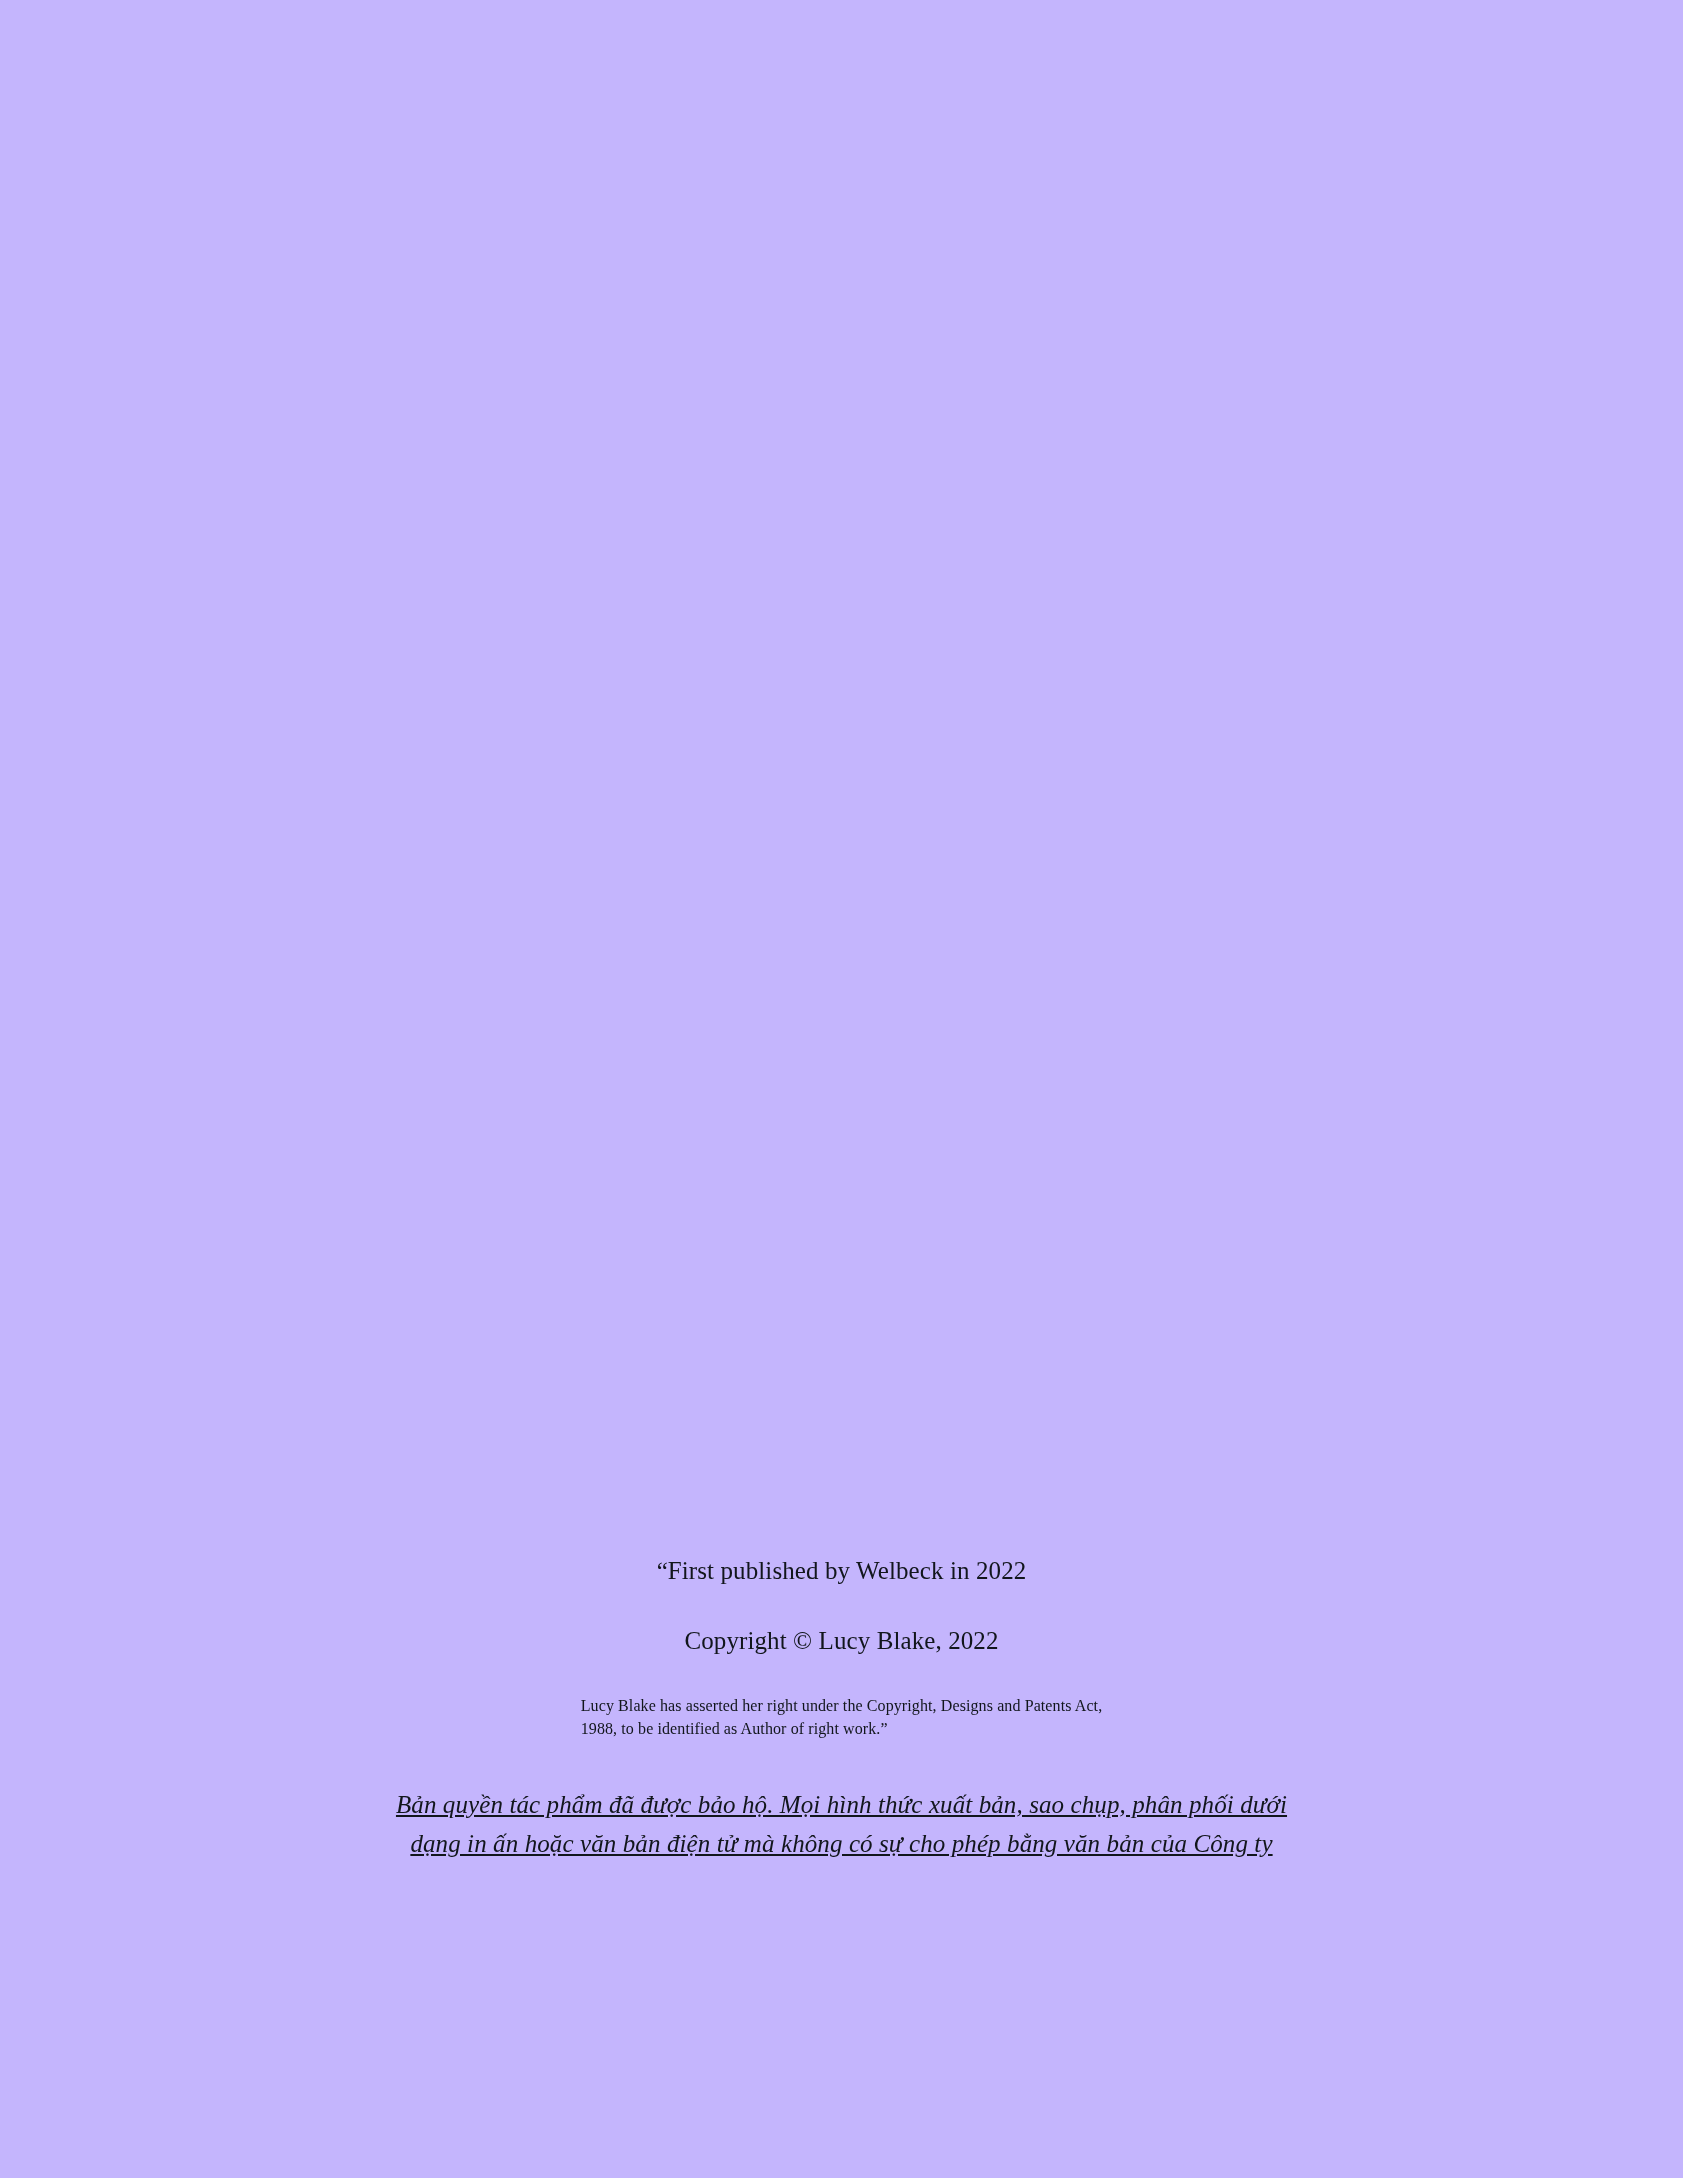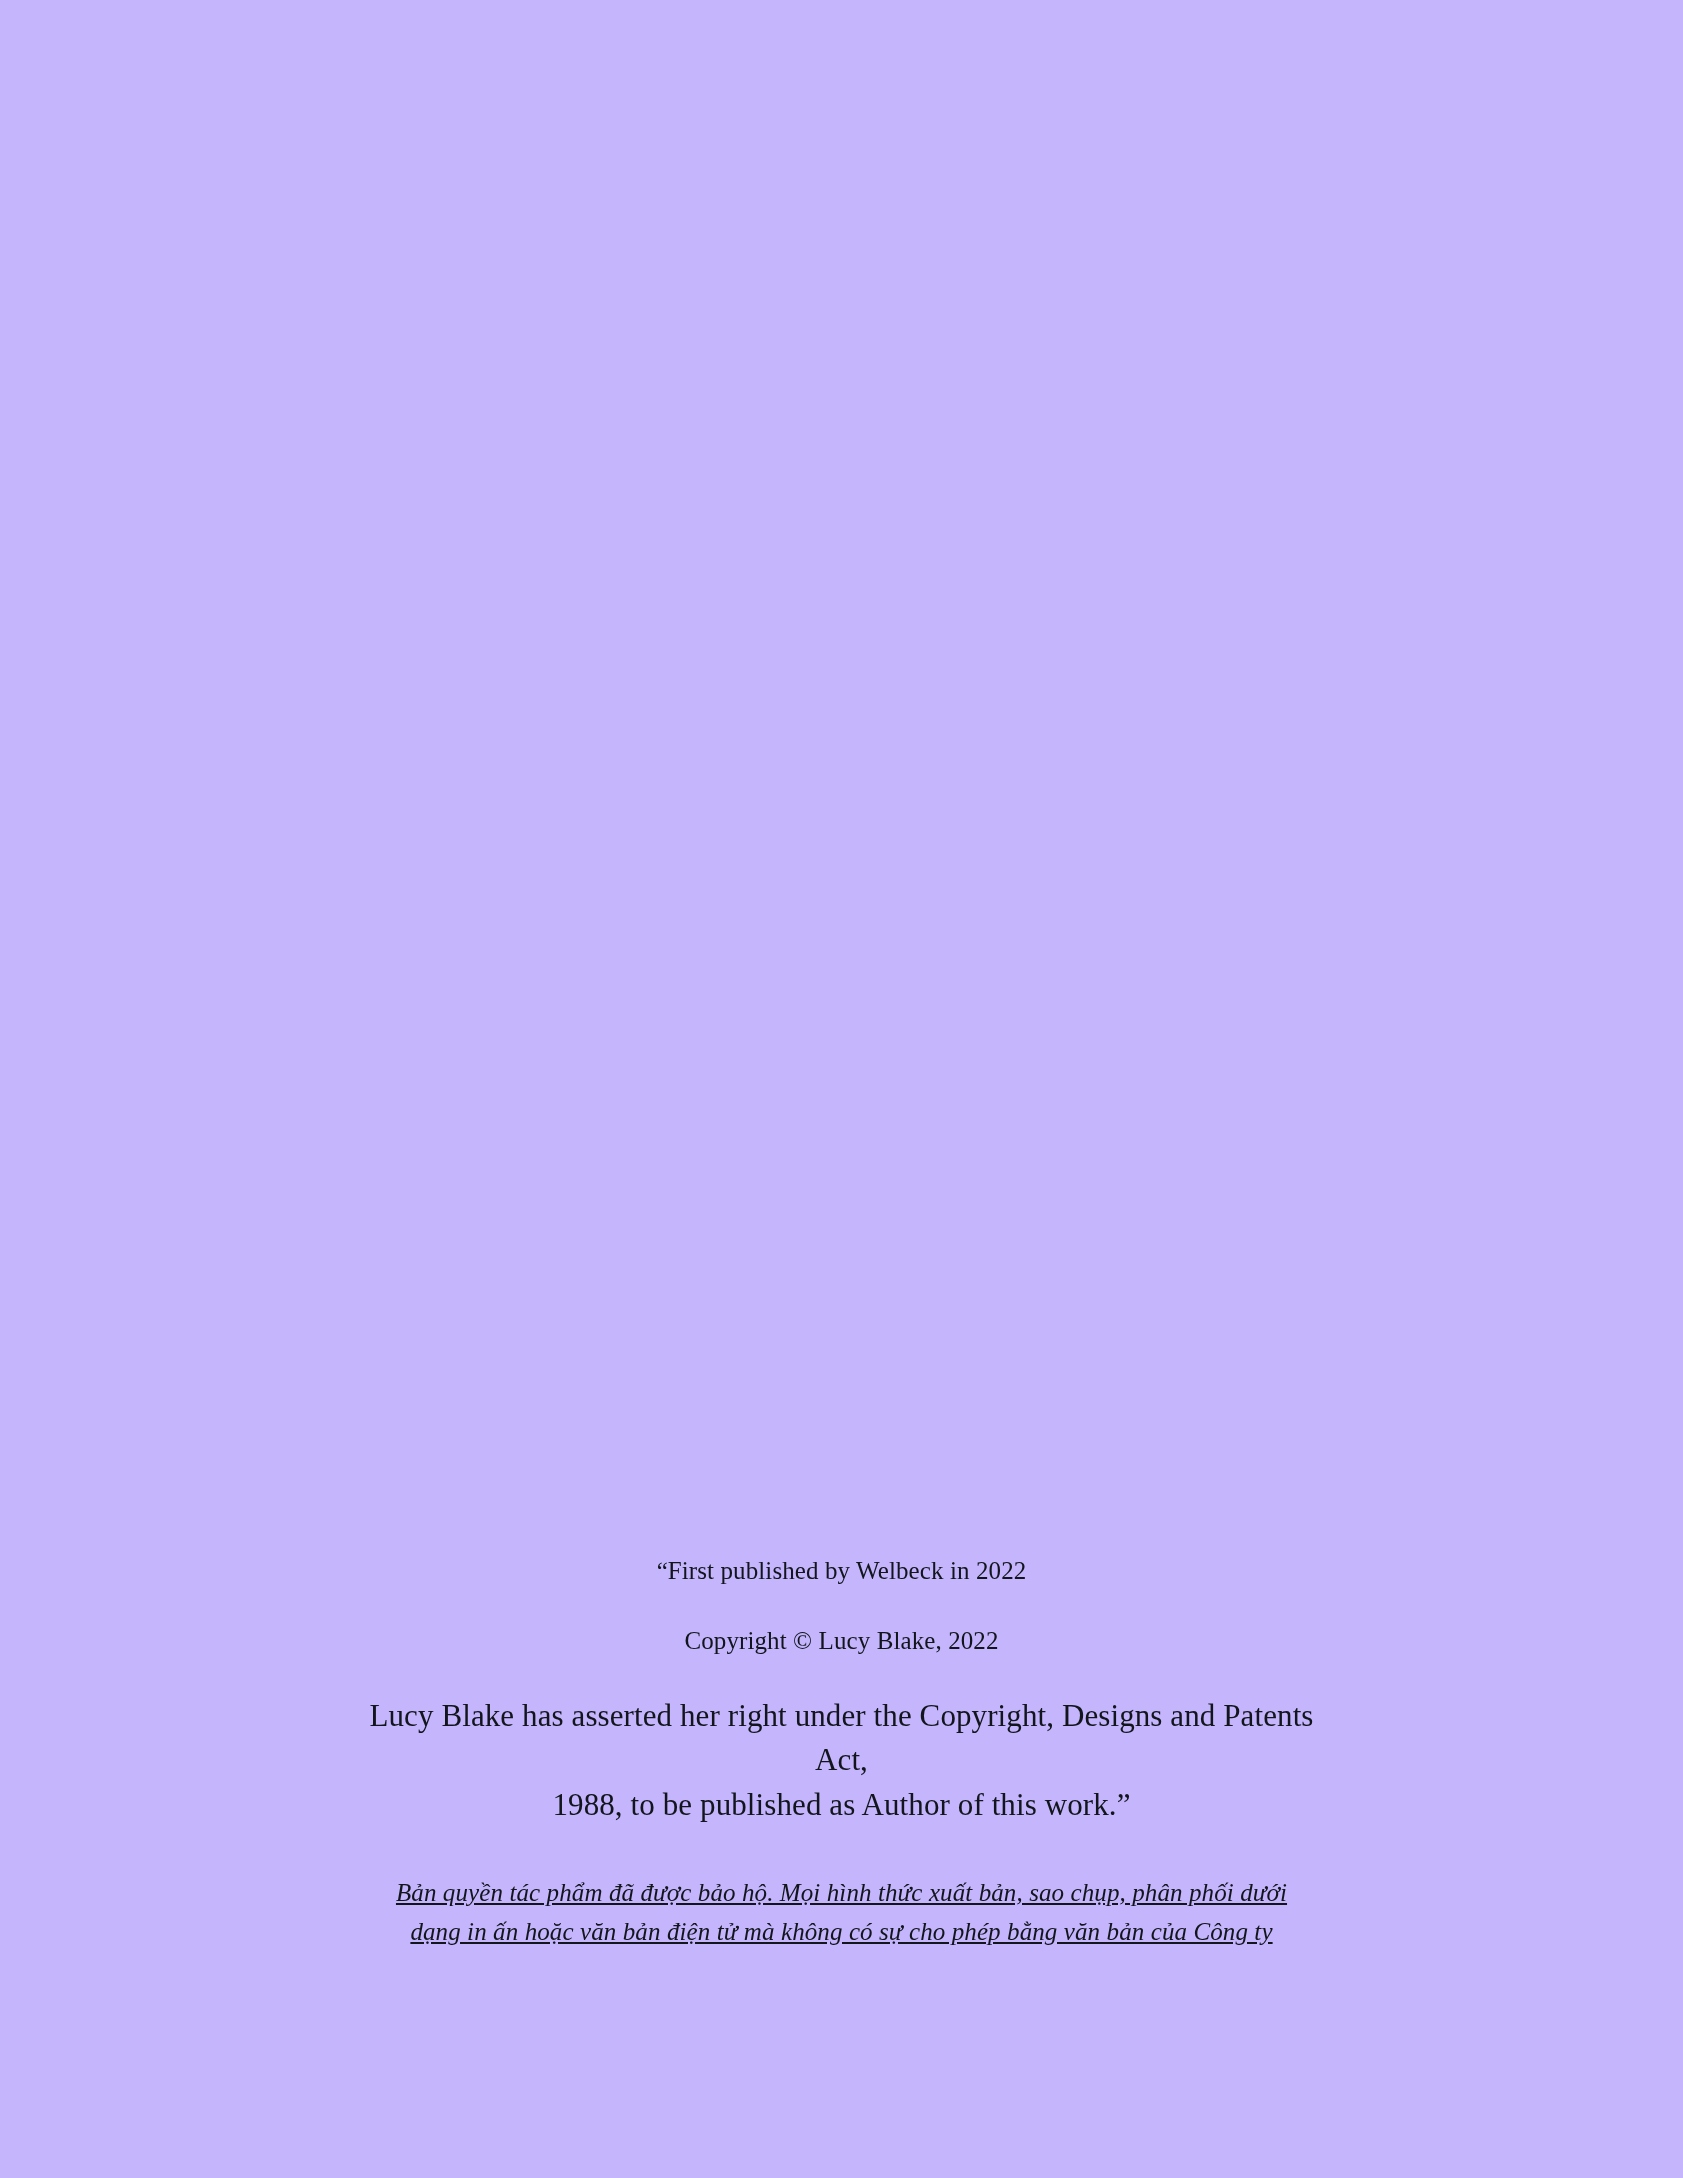--- a/index.html
+++ b/index.html
@@ -34,23 +34,23 @@
     letter-spacing: 0.1px;
   }
   .line-copy {
     font-size: 25px;
     line-height: 1.35;
     text-align: left;
     margin-bottom: 36px;
     letter-spacing: 0.1px;
   }
   .assert-block {
-    font-size: 31px;
+    font-size: 16px;
     line-height: 1.45;
-    text-align: center;
+    text-align: left;
     max-width: 950px;
     margin-bottom: 46px;
     letter-spacing: 0.1px;
   }
   .assert-block .l2 {
     display: block;
   }
   .vn-block {
     font-size: 25px;
     line-height: 1.55;
@@ -70,21 +70,21 @@
 <div class="page">
 
   <div class="copyright-block">
 
     <div class="line-pub">“First published by Welbeck in 2022</div>
 
     <div class="line-copy">Copyright © Lucy Blake, 2022</div>
 
     <div class="assert-block">
       <span class="l1">Lucy Blake has asserted her right under the Copyright, Designs and Patents Act,</span>
-      <span class="l2">1988, to be published as Author of this work.”</span>
+      <span class="l2">1988, to be identified as Author of right work.”</span>
     </div>
 
     <div class="vn-block">
       <span>Bản quyền tác phẩm đã được bảo hộ. Mọi hình thức xuất bản, sao chụp, phân phối dưới</span>
       <span>dạng in ấn hoặc văn bản điện tử mà không có sự cho phép bằng văn bản của Công ty</span>
     </div>
 
   </div>
 
 </div>

